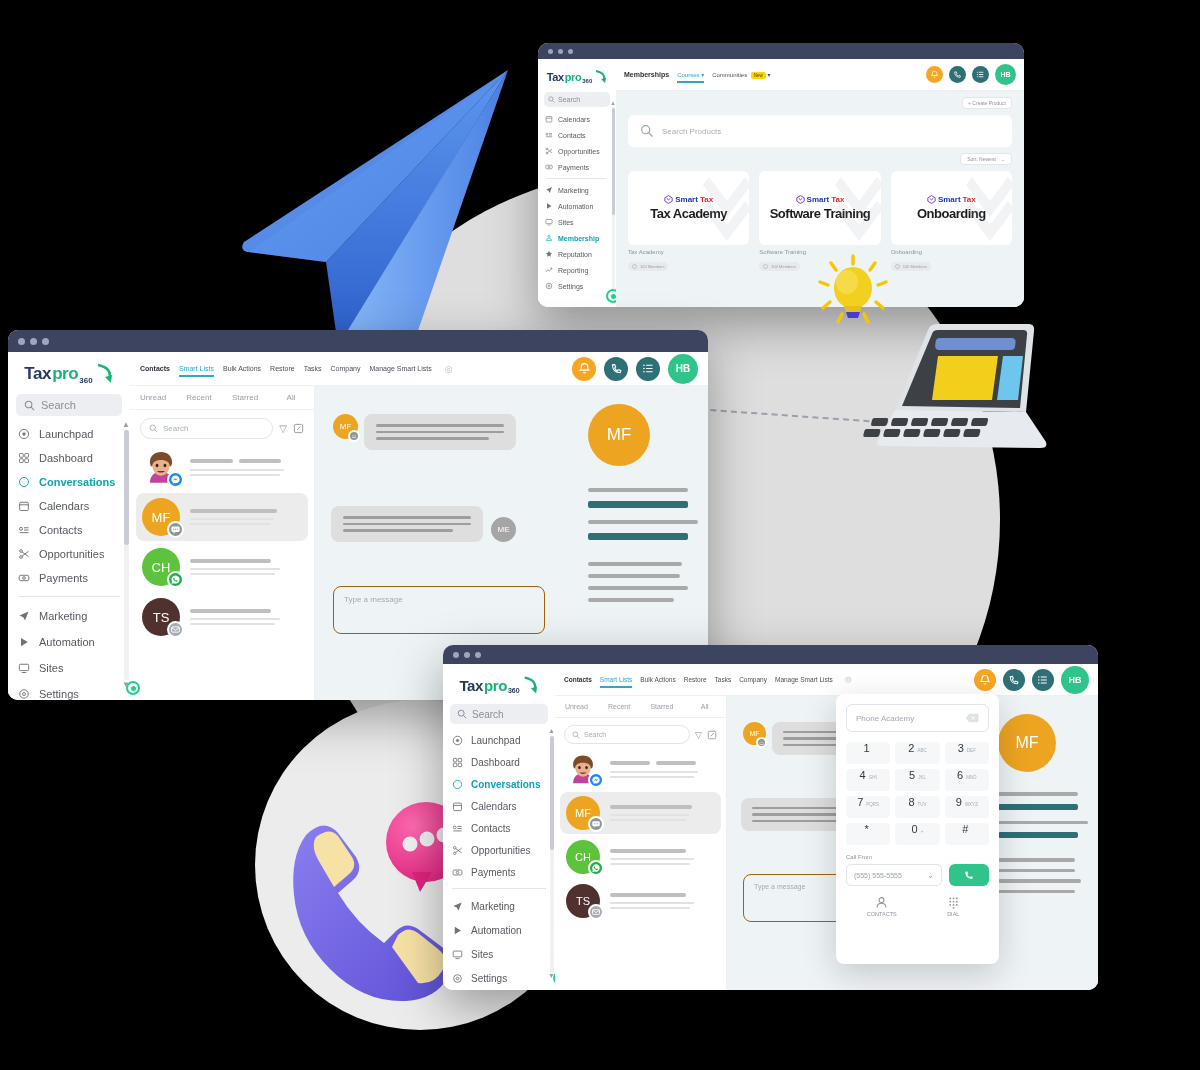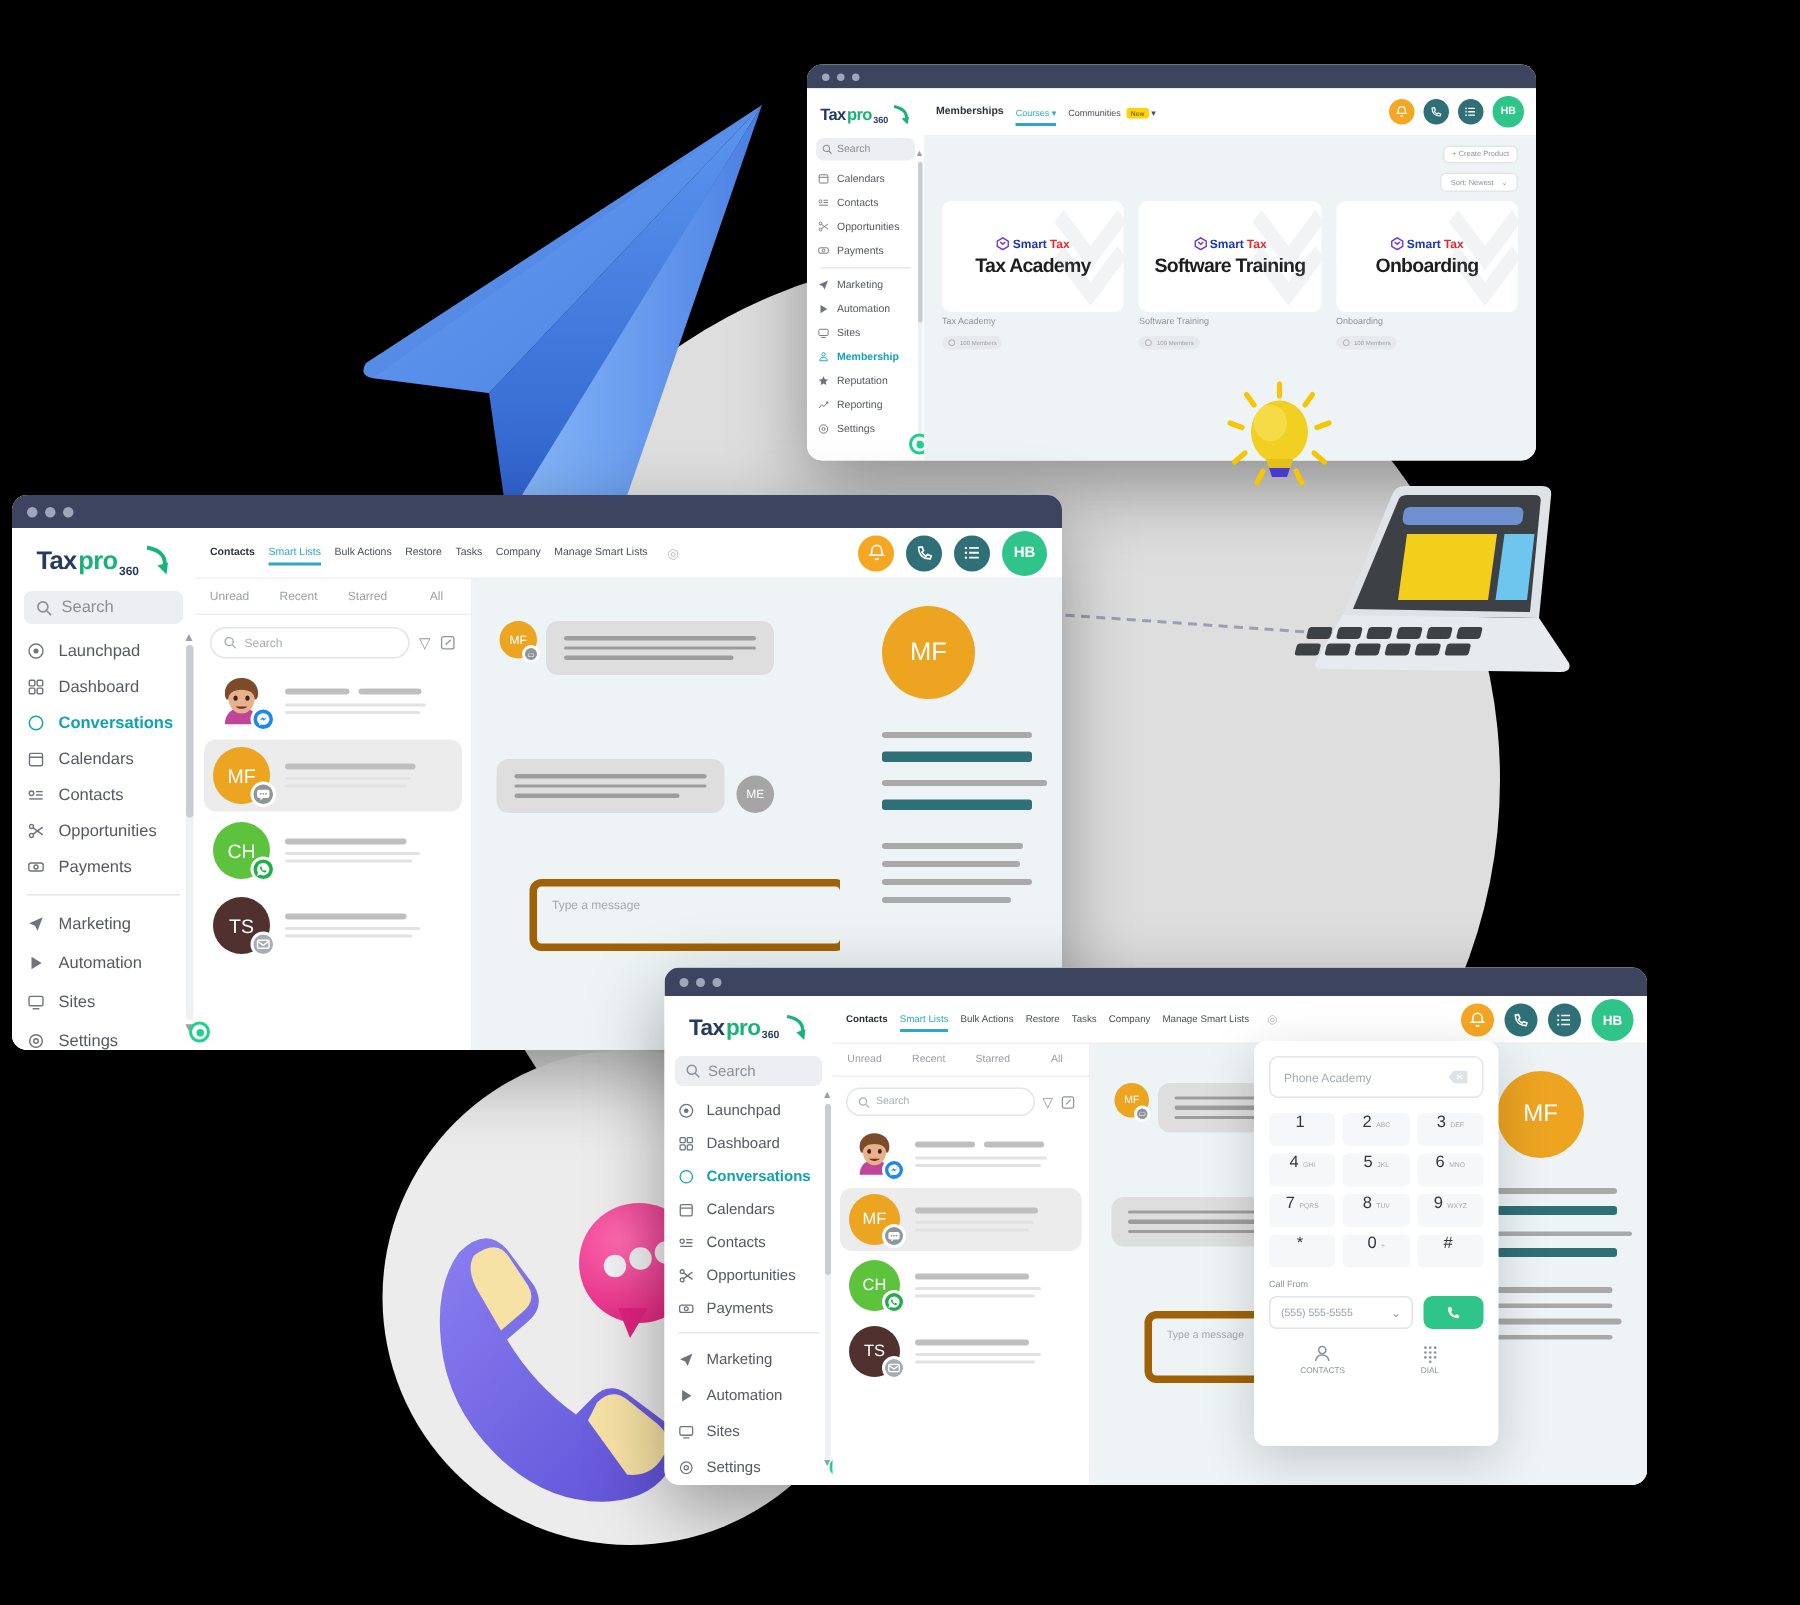--- a/index.html
+++ b/index.html
@@ -68,22 +68,22 @@
   .av-badge { position:absolute; border-radius:50%; display:flex; align-items:center;
               justify-content:center; color:#fff; border:2px solid #fff; right:-4px; bottom:-2px;}
   .lines { flex:1; }
   .ln { background:#bfbfbf; border-radius:2px; }
   .ln.thin { background:#e2e2e2; }
 
   
   .chat { background:#eef4f6; position:relative; }
   .bub { background:#dedede; border-radius:8px; }
   .bub .bl { background:#9d9d9d; border-radius:2px; }
-  .msgbox { background:#eef4f6; border:5px solid #a16207; border-radius:8px;
-            color:#a4aab0;margin-left:20px; }
+  .msgbox { background:#eef4f6; border:1px solid #a16207; border-radius:8px;
+            color:#a4aab0; }
   .sendbtn { background:#e2e2e2; border-radius:5px; color:#9a9a9a; display:flex;
              align-items:center; justify-content:center; }
   .vsep { background:#d7dcdf; border-radius:3px; }
 
   
   .detail { background:#eef4f6; }
   .dl { border-radius:2px; background:#a9a9a9; }
   .dl.teal { background:#2f6f76; }
 
   
@@ -331,20 +331,27 @@
                 <circle cx="2.4" cy="12" r="1" fill="#fff" stroke="none"></circle>
                 </svg>
             </span>
             <span class="cbtn av" style="width:21px;height:21px;font-size:7px;">HB</span>
           </span>
         </div>
 
         <div class="mem-body" style="flex:1; padding:6px 12px 0 12px; position:relative;">
           <div style="display:flex; justify-content:flex-end;">
             <span class="pill" style="font-size:5px; padding:2px 5px;">+ Create Product</span>
+          </div>
+          <div class="msearch" style="height:32px; margin-top:6px; padding:0 12px; gap:8px; font-size:8px;">
+            <svg width="14" height="14" viewBox="0 0 16 16">
+              <circle cx="6.5" cy="6.5" r="4.6" stroke="#9aa0a8" stroke-width="1.3" fill="none"></circle>
+              <line x1="10" y1="10" x2="14.4" y2="14.4" stroke="#9aa0a8" stroke-width="1.3"></line>
+              </svg>
+            <span>Search Products</span>
           </div>
           <div style="display:flex; justify-content:flex-end; margin-top:6px;">
             <span class="pill" style="font-size:5px; padding:2px 6px; gap:5px;">
               <span>Sort: Newest</span>
                 <span>⌄</span>
             </span>
           </div>
           <div id="mem-cards" style="display:flex; gap:10px; margin-top:6px;">
   <div style="flex:1;">
     <div class="card" style="height:74px;">

